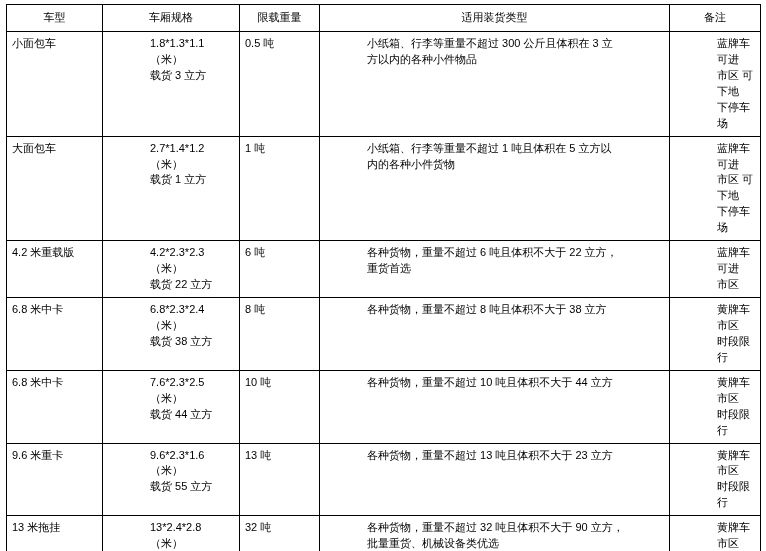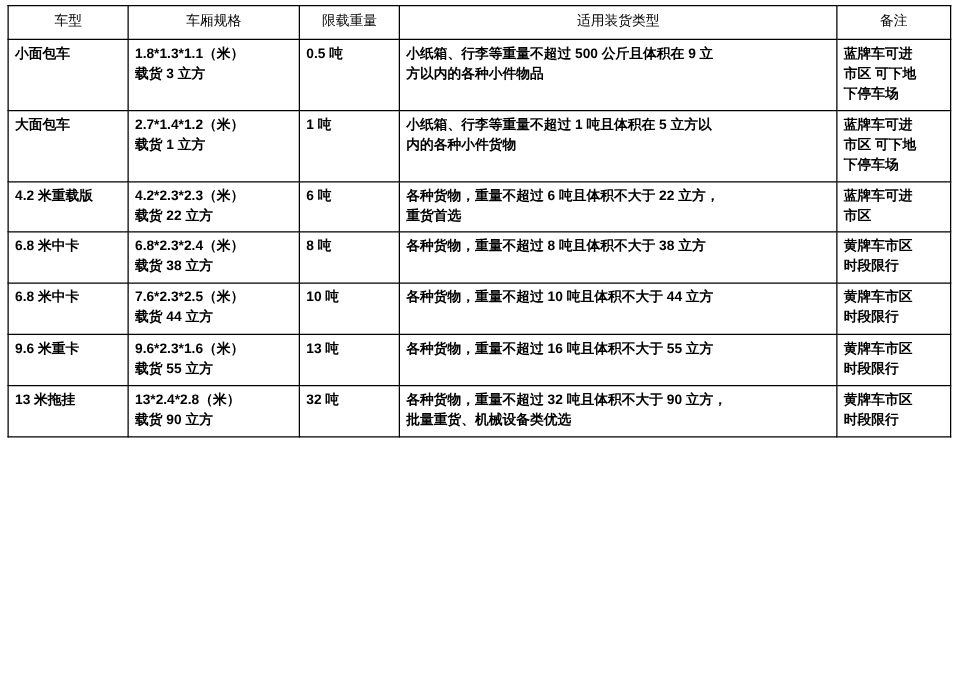--- a/index.html
+++ b/index.html
@@ -26,41 +26,40 @@
     font-size: 11px;
     padding-left: 24px;
   }
   table.vehicle-table th,
   table.vehicle-table td {
     border: 1px solid #000000;
     vertical-align: top;
     padding: 4px 5px 4px 5px;
     line-height: 1.45;
     word-wrap: break-word;
-    font-weight: bold;
   }
   table.vehicle-table th {
     text-align: center;
     font-weight: normal;
     padding-top: 5px;
     padding-bottom: 5px;
   }
   col.c-type    { width: 96px; }
   col.c-spec    { width: 137px; }
   col.c-weight  { width: 80px; }
   col.c-usage   { width: 350px; }
   col.c-remark  { width: 91px; }
 
   td.cell-type,
   td.cell-spec,
   td.cell-weight,
   td.cell-usage,
   td.cell-remark { text-align: left; }
 
-  .line { display: block; }
+  .line { display: block; margin-left: 42px; }
 </style>
 </head>
 <body>
 
 <div class="table-wrap">
   <table class="vehicle-table">
     <colgroup>
       <col class="c-type">
       <col class="c-spec">
       <col class="c-weight">
@@ -78,21 +77,21 @@
     </thead>
     <tbody id="table-body">
         <tr>
           <td class="cell-type">小面包车</td>
           <td class="cell-spec">
             <span class="line">1.8*1.3*1.1（米）</span>
             <span class="line">载货 3 立方</span>
           </td>
           <td class="cell-weight">0.5 吨</td>
           <td class="cell-usage">
-            <span class="line">小纸箱、行李等重量不超过 500 公斤且体积在 9 立</span>
+            <span class="line">小纸箱、行李等重量不超过 300 公斤且体积在 3 立</span>
             <span class="line">方以内的各种小件物品</span>
           </td>
           <td class="cell-remark">
             <span class="line">蓝牌车可进</span>
             <span class="line">市区 可下地</span>
             <span class="line">下停车场</span>
           </td>
         </tr>
         <tr>
           <td class="cell-type">大面包车</td>
@@ -158,21 +157,21 @@
           </td>
         </tr>
         <tr>
           <td class="cell-type">9.6 米重卡</td>
           <td class="cell-spec">
             <span class="line">9.6*2.3*1.6（米）</span>
             <span class="line">载货 55 立方</span>
           </td>
           <td class="cell-weight">13 吨</td>
           <td class="cell-usage">
-            <span class="line">各种货物，重量不超过 16 吨且体积不大于 55 立方</span>
+            <span class="line">各种货物，重量不超过 13 吨且体积不大于 23 立方</span>
           </td>
           <td class="cell-remark">
             <span class="line">黄牌车市区</span>
             <span class="line">时段限行</span>
           </td>
         </tr>
         <tr>
           <td class="cell-type">13 米拖挂</td>
           <td class="cell-spec">
             <span class="line">13*2.4*2.8（米）</span>

